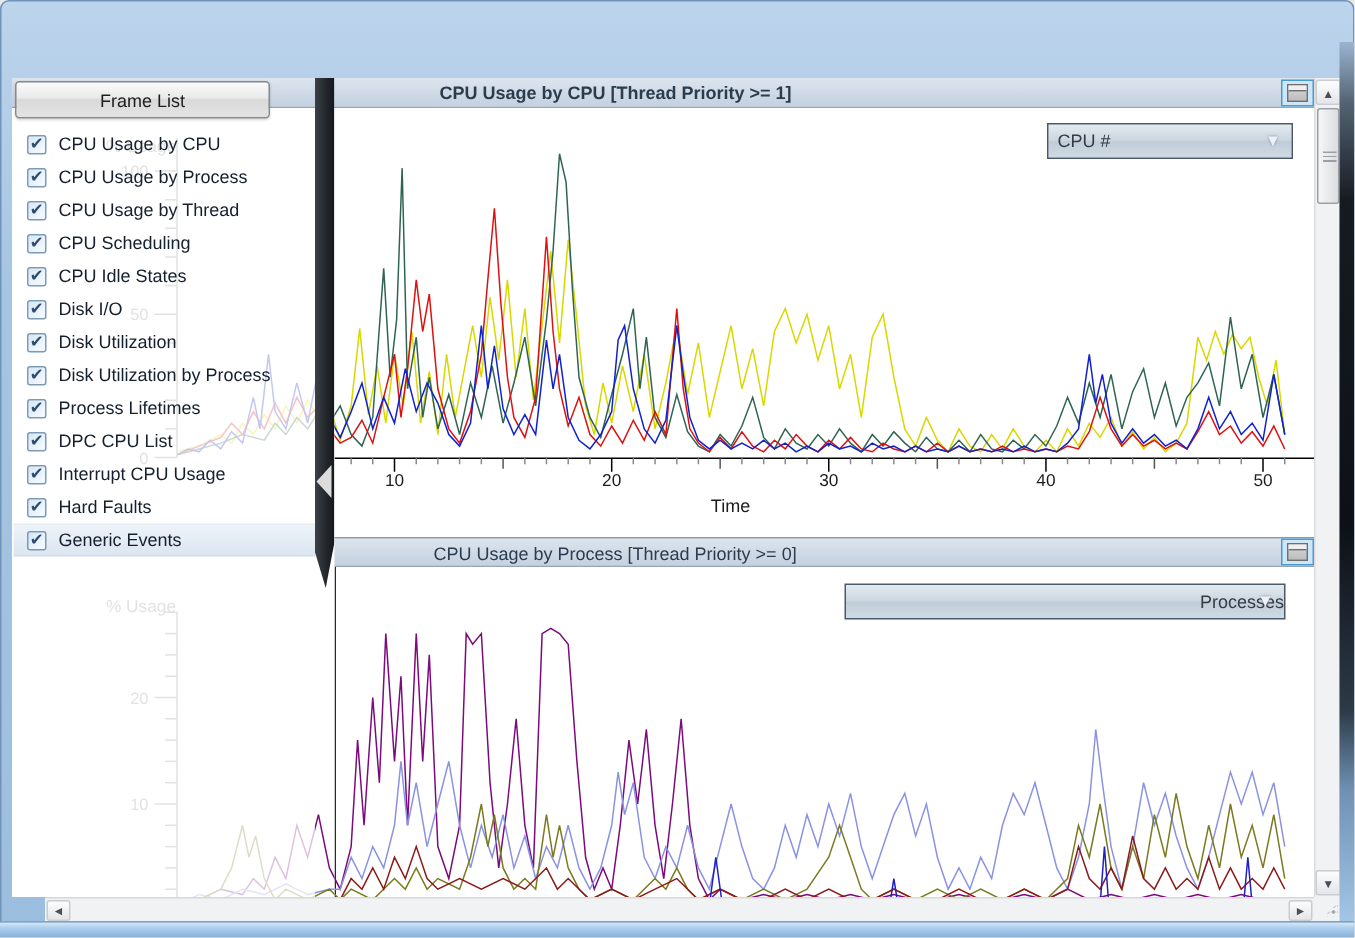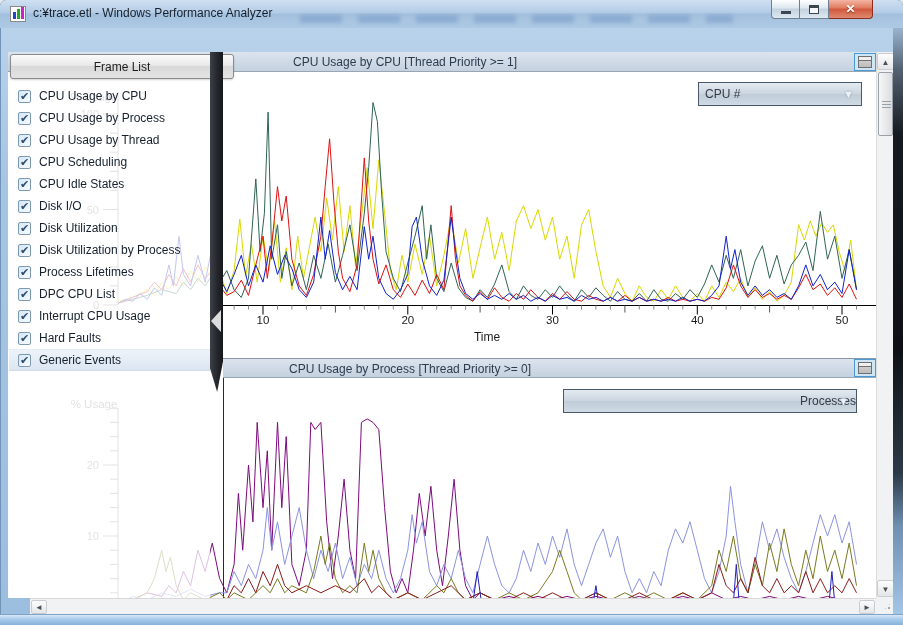--- a/index.html
+++ b/index.html
@@ -37,21 +37,21 @@
   .main{position:absolute;left:8px;top:52px;width:885px;height:546px;background:#ffffff;overflow:hidden;}
   .ghost-plot{position:absolute;left:0;top:0;z-index:1;}
   .side-overlay{position:absolute;left:0;top:20px;width:202px;height:526px;background:rgba(255,255,255,.75);z-index:2;}
   .top-band{position:absolute;left:0;top:0;width:868px;height:20px;z-index:3;
     background:linear-gradient(180deg,#dce4ee 0%,#c4d1df 100%);border-bottom:1px solid #97a5b5;}
   .chart-title{position:absolute;top:3px;font-size:12px;color:#2b3c4e;white-space:nowrap;}
   .panel-icon{position:absolute;top:1px;width:22px;height:18px;background:#cfe6f7;border:1px solid #4a9ad4;z-index:4;
     display:flex;align-items:center;justify-content:center;}
   .panel-icon .pane{width:14px;height:12px;border:1px solid #6f6f6f;background:linear-gradient(180deg,#d8d8d8,#bdbdbd);position:relative;}
   .panel-icon .pane:before{content:"";position:absolute;left:0;top:0;width:100%;height:3px;background:#efefef;border-bottom:1px solid #6f6f6f;}
-  .frame-list-btn{position:absolute;left:2px;top:2px;width:224px;height:25px;z-index:5;
+  .frame-list-btn{position:absolute;left:2px;top:2px;width:170px;height:25px;z-index:5;
     border:1px solid #8a8a8a;border-radius:3px;text-align:center;font-size:12px;color:#1c1c1c;line-height:24px;
     background:linear-gradient(180deg,#fbfbfb 0%,#e9e9e9 45%,#d9d9d9 50%,#e3e3e3 100%);box-shadow:0 1px 2px rgba(0,0,0,.18);}
   .frame-list{position:absolute;left:1px;top:33px;width:201px;z-index:5;}
   .fl-row{height:22px;display:flex;align-items:center;padding-left:9px;font-size:12px;color:#15202e;}
   .fl-row.hl{background:linear-gradient(180deg,#eef3f9,#dbe6f1);border-top:1px solid #e4ecf4;border-bottom:1px solid #cfdcea;}
   .cbox{width:13px;height:13px;margin-right:8px;border:1px solid #7d9ab5;border-radius:2px;flex:0 0 13px;
     background:linear-gradient(135deg,#d5e7f7 0%,#f8fbff 100%);color:#2d4d6e;font-size:11px;line-height:11px;text-align:center;}
   
   .splitter{position:absolute;left:202px;top:0;width:13px;height:340px;z-index:6;
     background:linear-gradient(90deg,#3b4147 0%,#24282d 55%,#14171b 100%);
@@ -90,40 +90,20 @@
   .edge-right{position:absolute;right:0;top:28px;width:10px;height:586px;z-index:10;
     background:linear-gradient(180deg,#9ab4d0 0%,#536272 7%,#161b22 18%,#0d1117 55%,#2c3a48 76%,#6f90b2 85%,#a3c5e6 100%);}
   .edge-bottom{position:absolute;left:0;bottom:0;width:903px;height:11px;z-index:11;
     background:linear-gradient(180deg,#d9e8f8 0%,#aecfed 35%,#86b1da 100%);border-top:1px solid #7ea3c8;}
 </style>
 </head>
 <body>
 
 <div class="window">
 
-  <div class="titlebar">
-    <div class="app-icon">
-        <i class="b1"></i>
-        <i class="b2"></i>
-        <i class="b3"></i>
-      </div>
-    <span class="title-text">c:¥trace.etl - Windows Performance Analyzer</span>
-    <div class="glass-ghost"></div>
-    <div class="win-controls">
-      <div class="wbtn min">
-          <span class="glyph-min"></span>
-        </div>
-      <div class="wbtn restore">
-          <span class="glyph-restore"></span>
-        </div>
-      <div class="wbtn close">
-          <span class="glyph-close">✕</span>
-        </div>
-    </div>
-  </div>
 
 
   <div class="main">
     <svg class="ghost-plot" id="ghost-plot" width="215" height="546">
         <line x1="110" y1="40" x2="110" y2="253" stroke="#8c8c8c"></line>
         <line x1="95" y1="253" x2="110" y2="253" stroke="#8c8c8c"></line>
         <text x="91" y="257" text-anchor="end" font-size="11" fill="#8a8a8a">0</text>
         <line x1="102" y1="233.9" x2="110" y2="233.9" stroke="#8c8c8c"></line>
         <line x1="102" y1="214.8" x2="110" y2="214.8" stroke="#8c8c8c"></line>
         <line x1="102" y1="195.7" x2="110" y2="195.7" stroke="#8c8c8c"></line>
@@ -161,21 +141,21 @@
         <polyline points="110.3,251.1 117.5,247.3 124.7,249.2 132.0,241.5 139.2,247.3 146.4,235.8 153.7,243.4 160.9,212.9 165.3,233.9 171.0,184.2 175.4,222.4 182.6,233.9 189.9,203.3 197.1,230.1 204.3,193.8 211.6,226.3 218.8,239.6 226.1,222.4 233.3,203.3 240.5,233.9 247.8,212.9 255.0,230.1 262.2,193.8 269.5,222.4 276.7,203.3 283.9,216.7 291.2,237.7 298.4,245.4 305.7,230.1 312.9,165.1 317.2,207.2 321.6,178.5 327.4,220.5 334.6,237.7 341.9,224.4 349.1,237.7 356.3,174.7 360.7,207.2 365.0,184.2 370.8,226.3 378.0,241.5 385.3,247.3 392.5,237.7 399.8,222.4 404.1,174.7 408.4,165.1 414.2,207.2 421.5,233.9 428.7,243.4 435.9,228.2 443.2,165.1 447.5,197.6 451.9,226.3 457.6,241.5 464.9,247.3 472.1,241.5 479.4,247.3 486.6,243.4 493.8,247.3 501.1,241.5 508.3,247.3 515.5,243.4 522.8,249.2 530.0,245.4 537.3,249.2 544.5,243.4 551.7,247.3 559.0,245.4 566.2,249.2 573.5,243.4 580.7,247.3 587.9,245.4 595.2,249.2 602.4,245.4 609.6,249.2 616.9,247.3 624.1,249.2 631.3,245.4 638.6,249.2 645.8,247.3 653.1,249.2 660.3,247.3 667.5,249.2 674.8,245.4 682.0,249.2 689.3,247.3 696.5,249.2 703.7,243.4 711.0,233.9 718.2,184.2 722.5,216.7 726.9,197.6 732.7,230.1 739.9,243.4 747.1,233.9 754.4,243.4 761.6,237.7 768.9,245.4 776.1,241.5 783.3,247.3 790.6,233.9 797.8,212.9 805.0,233.9 812.3,222.4 819.5,237.7 826.8,230.1 834.0,241.5 841.2,197.6 848.5,237.7" fill="none" stroke="#1122cc" stroke-width="1"></polyline>
         <polyline points="110.3,551.5 124.7,547.9 139.2,540.8 153.7,544.4 160.9,533.7 168.2,540.8 175.4,519.5 182.6,533.7 189.9,498.2 197.1,519.5 204.3,491.1 211.6,526.6 218.8,540.8 226.1,512.4 230.4,441.4 234.7,498.2 240.5,413.0 244.9,469.8 249.2,370.4 255.0,455.6 259.3,398.8 263.7,498.2 269.5,370.4 273.8,455.6 278.2,384.6 283.9,512.4 291.2,533.7 298.4,498.2 302.8,370.4 307.1,377.5 312.9,370.4 318.7,469.8 324.5,526.6 330.3,484.0 336.1,427.2 341.9,498.2 347.6,526.6 353.4,370.4 359.2,366.9 365.0,370.4 370.8,377.5 376.6,455.6 382.4,519.5 388.2,540.8 394.0,526.6 399.8,540.8 405.5,498.2 411.3,441.4 417.1,484.0 422.9,434.3 428.7,498.2 434.5,533.7 440.3,484.0 446.1,427.2 451.9,498.2 457.6,533.7 464.9,547.9 472.1,540.8 486.6,547.9 501.1,544.4 515.5,547.9 530.0,544.4 544.5,547.9 559.0,544.4 573.5,547.9 587.9,544.4 602.4,547.9 616.9,547.9 631.3,544.4 645.8,547.9 660.3,547.9 674.8,544.4 689.3,547.9 703.7,540.8 718.2,547.9 732.7,544.4 747.1,547.9 761.6,544.4 776.1,547.9 790.6,544.4 805.0,547.9 819.5,544.4 834.0,547.9 848.5,547.9" fill="none" stroke="#7d0a7d" stroke-width="1"></polyline>
         <polyline points="110.3,551.5 124.7,544.4 139.2,547.9 153.7,540.8 168.2,544.4 182.6,537.3 197.1,544.4 211.6,540.8 218.8,540.8 226.1,519.5 233.3,533.7 240.5,512.4 247.8,526.6 255.0,498.2 259.3,455.6 263.7,498.2 269.5,469.8 276.7,512.4 283.9,484.0 291.2,455.6 298.4,498.2 305.7,526.6 312.9,498.2 320.1,519.5 327.4,491.1 334.6,526.6 341.9,505.3 349.1,533.7 356.3,512.4 363.6,526.6 370.8,498.2 378.0,526.6 385.3,540.8 392.5,526.6 399.8,498.2 404.1,462.7 408.4,491.1 414.2,469.8 421.5,519.5 428.7,533.7 435.9,512.4 443.2,526.6 450.4,498.2 457.6,526.6 464.9,540.8 472.1,512.4 479.4,484.0 486.6,512.4 493.8,533.7 501.1,540.8 508.3,526.6 515.5,498.2 522.8,519.5 530.0,491.1 537.3,512.4 544.5,484.0 551.7,505.3 559.0,476.9 566.2,512.4 573.5,533.7 580.7,512.4 587.9,491.1 595.2,476.9 602.4,505.3 609.6,484.0 616.9,519.5 624.1,540.8 631.3,526.6 638.6,540.8 645.8,519.5 653.1,533.7 660.3,498.2 667.5,476.9 674.8,491.1 682.0,469.8 689.3,498.2 696.5,526.6 703.7,540.8 711.0,519.5 718.2,484.0 722.5,434.3 726.9,469.8 732.7,512.4 739.9,540.8 747.1,512.4 754.4,469.8 761.6,498.2 768.9,476.9 776.1,505.3 783.3,526.6 790.6,540.8 797.8,519.5 805.0,491.1 812.3,462.7 819.5,484.0 826.8,462.7 834.0,491.1 841.2,469.8 848.5,512.4" fill="none" stroke="#8a93e2" stroke-width="1"></polyline>
         <polyline points="110.3,551.5 124.7,547.9 139.2,540.8 146.4,526.6 153.7,498.2 158.0,519.5 162.4,505.3 168.2,533.7 175.4,547.9 182.6,540.8 197.1,547.9 211.6,540.8 218.8,547.9 226.1,540.8 240.5,547.9 255.0,533.7 262.2,540.8 269.5,526.6 276.7,540.8 283.9,533.7 298.4,540.8 305.7,519.5 312.9,484.0 317.2,512.4 321.6,491.1 327.4,526.6 334.6,540.8 341.9,533.7 349.1,540.8 356.3,491.1 360.7,519.5 365.0,498.2 370.8,526.6 378.0,540.8 385.3,547.9 399.8,540.8 414.2,547.9 428.7,533.7 435.9,540.8 443.2,526.6 450.4,540.8 457.6,547.9 472.1,540.8 486.6,547.9 501.1,540.8 515.5,547.9 530.0,540.8 544.5,519.5 551.7,498.2 559.0,519.5 566.2,540.8 573.5,547.9 587.9,540.8 602.4,547.9 616.9,540.8 631.3,547.9 645.8,540.8 660.3,547.9 674.8,540.8 689.3,547.9 703.7,533.7 711.0,498.2 718.2,519.5 725.4,484.0 732.7,526.6 739.9,540.8 747.1,512.4 754.4,533.7 761.6,491.1 768.9,519.5 776.1,476.9 783.3,512.4 790.6,533.7 797.8,498.2 805.0,526.6 812.3,484.0 819.5,519.5 826.8,498.2 834.0,526.6 841.2,491.1 848.5,533.7" fill="none" stroke="#7a7a20" stroke-width="1"></polyline>
         <polyline points="110.3,552.9 139.2,551.5 168.2,547.9 197.1,551.5 218.8,547.9 226.1,533.7 233.3,540.8 240.5,526.6 247.8,540.8 255.0,519.5 262.2,533.7 269.5,512.4 276.7,533.7 283.9,540.8 298.4,533.7 312.9,540.8 327.4,533.7 341.9,540.8 356.3,526.6 363.6,540.8 370.8,533.7 385.3,547.9 399.8,540.8 414.2,547.9 428.7,540.8 443.2,533.7 457.6,547.9 472.1,540.8 486.6,547.9 501.1,547.9 515.5,540.8 530.0,547.9 544.5,540.8 559.0,547.9 573.5,547.9 587.9,540.8 602.4,547.9 616.9,547.9 631.3,540.8 645.8,547.9 660.3,547.9 674.8,540.8 689.3,547.9 703.7,540.8 711.0,512.4 718.2,533.7 725.4,540.8 732.7,526.6 739.9,540.8 747.1,505.3 754.4,533.7 761.6,540.8 768.9,526.6 776.1,540.8 783.3,533.7 790.6,540.8 797.8,519.5 805.0,540.8 812.3,526.6 819.5,540.8 826.8,533.7 834.0,540.8 841.2,526.6 848.5,540.8" fill="none" stroke="#8b1a1a" stroke-width="1"></polyline>
         <polyline points="110.3,553.6 182.6,552.9 255.0,552.2 327.4,552.9 399.8,552.2 464.9,551.5 469.2,519.5 473.6,551.5 544.5,552.9 585.0,552.2 587.9,533.7 590.8,552.2 660.3,552.9 725.4,551.5 728.3,512.4 731.2,551.5 776.1,552.2 821.0,551.5 823.9,519.5 826.8,551.5 848.5,552.9" fill="none" stroke="#2020c0" stroke-width="1"></polyline>
       </svg>
     <div class="side-overlay"></div>
 
     <div class="top-band">
-      <span class="chart-title" style="left:285px;">CPU Usage by CPU [Thread Priority &gt;= 1]</span>
+      <span class="chart-title" style="left:285px;font-weight:bold;">CPU Usage by CPU [Thread Priority &gt;= 1]</span>
     </div>
     <div class="panel-icon" style="left:846px;">
         <span class="pane"></span>
       </div>
 
     <div class="frame-list-btn">Frame List</div>
     <div class="frame-list" id="frame-list">
         <div class="fl-row">
           <span class="cbox">✔</span>
           <span>CPU Usage by CPU</span>

